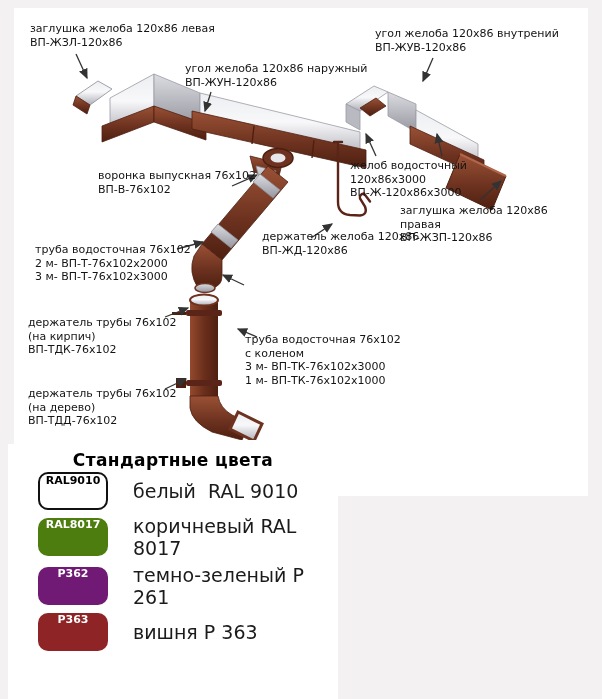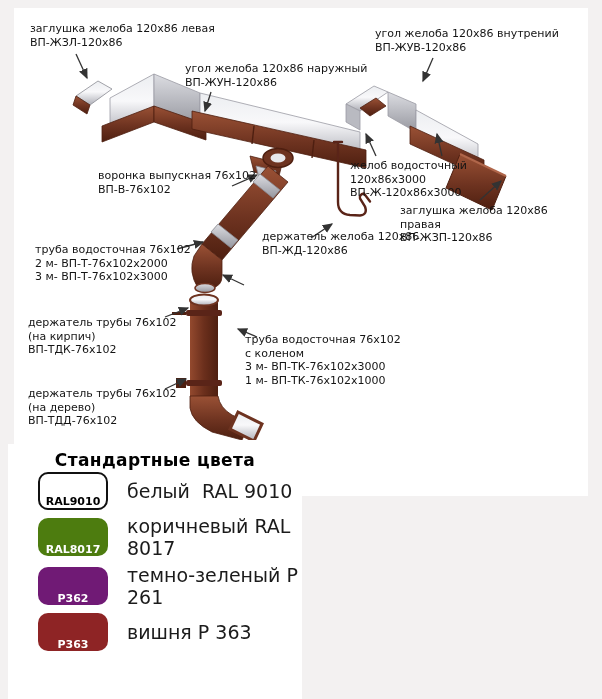--- a/index.html
+++ b/index.html
@@ -17,43 +17,43 @@
   }
   .diagram-panel svg { position:absolute; left:0; top:0; }
   .dlabel {
     position:absolute;
     font-size:11px; line-height:13.5px;
     color:#141414;
     white-space:pre-line;
   }
   .colors-panel {
     position:absolute; left:8px; top:444px;
-    width:294px; height:255px;
+    width:330px; height:255px;
     background:#ffffff;
   }
   .colors-heading {
     font-size:17px; font-weight:bold; color:#000;
     text-align:center; letter-spacing:0.4px;
     margin:6px 0 2px 0;
   }
   .colors-intro {
     font-size:15px; line-height:18.5px; color:#1c1c1c;
     margin:0 0 7px 22px;
     white-space:pre-line;
   }
   .swatch-row { display:flex; align-items:center; margin:0 0 5px 30px; }
   .swatch {
     width:70px; height:38px; border-radius:10px;
-    display:flex; align-items:flex-end; justify-content:center;
+    display:flex; align-items:flex-start; justify-content:center;
     font-size:11px; font-weight:bold;
     flex:0 0 auto;
   }
   .swatch.bordered { border:2.5px solid #111; }
   .swatch-label {
-    font-size:19px; color:#1b1b1b; margin-left:19px;
+    font-size:19px; color:#1b1b1b; margin-left:25px;
     white-space:pre-wrap;
   }
 </style>
 </head>
 <body>
 
 <div class="diagram-panel">
 
   <svg width="574" height="432" viewBox="0 0 574 432">
     <defs>

